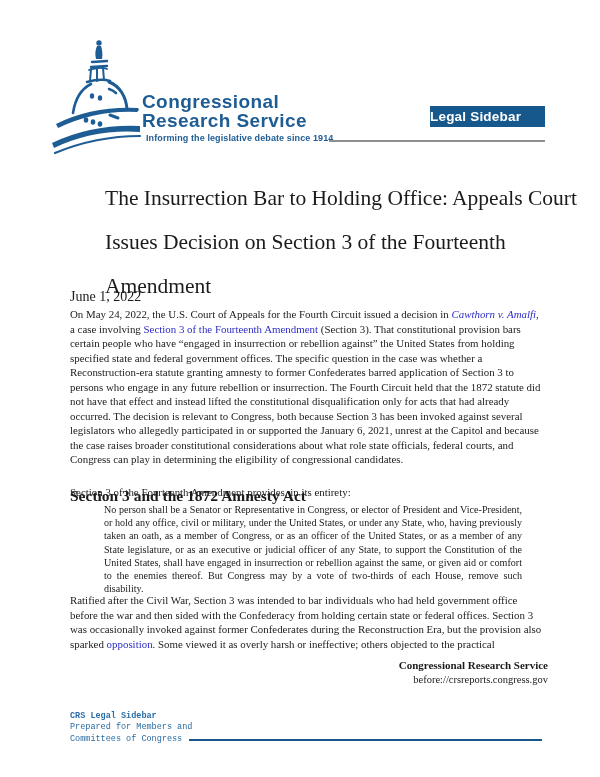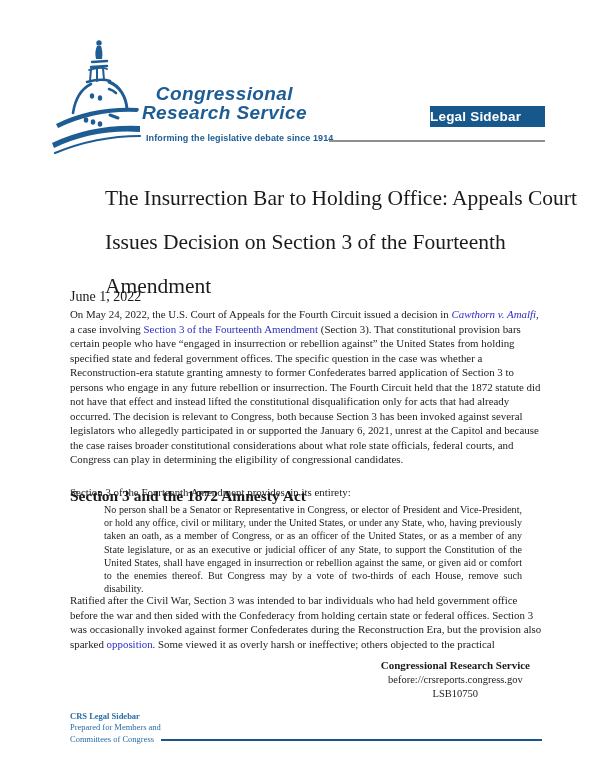--- a/index.html
+++ b/index.html
@@ -8,26 +8,25 @@
     position: relative;
     width: 600px;
     height: 777px;
     background: #ffffff;
     font-family: "Liberation Serif", serif;
     overflow: hidden;
   }
   
   .logo-svg { position: absolute; left: 52px; top: 36px; width: 92px; height: 124px; }
   .brand-text {
-    position: absolute; left: 142px; top: 85px;
+    position: absolute; left: 142px; top: 93px;
     font-family: "Liberation Sans", sans-serif;
-    font-weight: bold; font-style: italic;
+    font-weight: bold; 
     font-size: 19px; line-height: 18.5px; letter-spacing: 0.4px;
     color: #1E5C94;
-    text-align: center;
   }
   .tagline {
     position: absolute; left: 146px; top: 133px;
     font-family: "Liberation Sans", sans-serif;
     font-weight: bold; font-size: 9px; letter-spacing: 0.1px;
     color: #1E5C94;
   }
   .header-rule {
     position: absolute; left: 329px; top: 140px;
     width: 216px; height: 2px; background: #8f8f8f;
@@ -66,29 +65,29 @@
   .blockquote {
     position: absolute; left: 104px; top: 503px; width: 418px;
     font-size: 10.1px; line-height: 13.2px; color: #212121;
     text-align: justify;
   }
   .para-3 { top: 593px; }
   .link { color: #2D2DC8; }
   .italic { font-style: italic; }
   
   .footer-right {
-    position: absolute; right: 70px; top: 658px;
-    text-align: center; color: #1b1b1b;
+    position: absolute; right: 52px; top: 658px;
+    text-align: right; color: #1b1b1b;
     font-size: 10.5px; line-height: 14.5px;
   }
   .footer-right .org { font-weight: bold; font-size: 11px; }
   
   .footer-left {
     position: absolute; left: 70px; top: 711px; width: 472px;
-    font-family: Liberation Serif, serif;
+    font-family: Liberation Mono, monospace;
     font-size: 8.5px; line-height: 11.3px;
     color: #2A6CA5;
   }
   .footer-left .fl-bold { font-weight: bold; }
   .fl-row { display: flex; align-items: center; }
   .fl-rule { flex: 1 1 auto; height: 2px; background: #16568C; margin-left: 7px; margin-top: 1px; }
 </style>
 </head>
 <body>
 
@@ -149,21 +148,20 @@
 
   <p class="para section-intro">Section 3 of the Fourteenth Amendment provides, in its entirety:</p>
 
   <div class="blockquote">No person shall be a Senator or Representative in Congress, or elector of President and Vice-President, or hold any office, civil or military, under the United States, or under any State, who, having previously taken an oath, as a member of Congress, or as an officer of the United States, or as a member of any State legislature, or as an executive or judicial officer of any State, to support the Constitution of the United States, shall have engaged in insurrection or rebellion against the same, or given aid or comfort to the enemies thereof. But Congress may by a vote of two-thirds of each House, remove such disability.</div>
 
   <p class="para para-3"><span>Ratified after the Civil War, Section 3 was intended to bar individuals who had held government office before the war and then sided with the Confederacy from holding certain state or federal offices. Section 3 was occasionally invoked against former Confederates during the Reconstruction Era, but the provision also sparked </span><span class="link">opposition</span><span>. Some viewed it as overly harsh or ineffective; others objected to the practical</span></p>
 
   <div class="footer-right">
     <div class="org">Congressional Research Service</div>
     <div>before://crsreports.congress.gov</div>
-    <div>LSB10750</div>
   </div>
 
   <div class="footer-left">
     <div class="fl-bold">CRS Legal Sidebar</div>
     <div>Prepared for Members and</div>
     <div class="fl-row">
       <span>Committees of Congress</span>
       <span class="fl-rule"></span>
     </div>
   </div>

